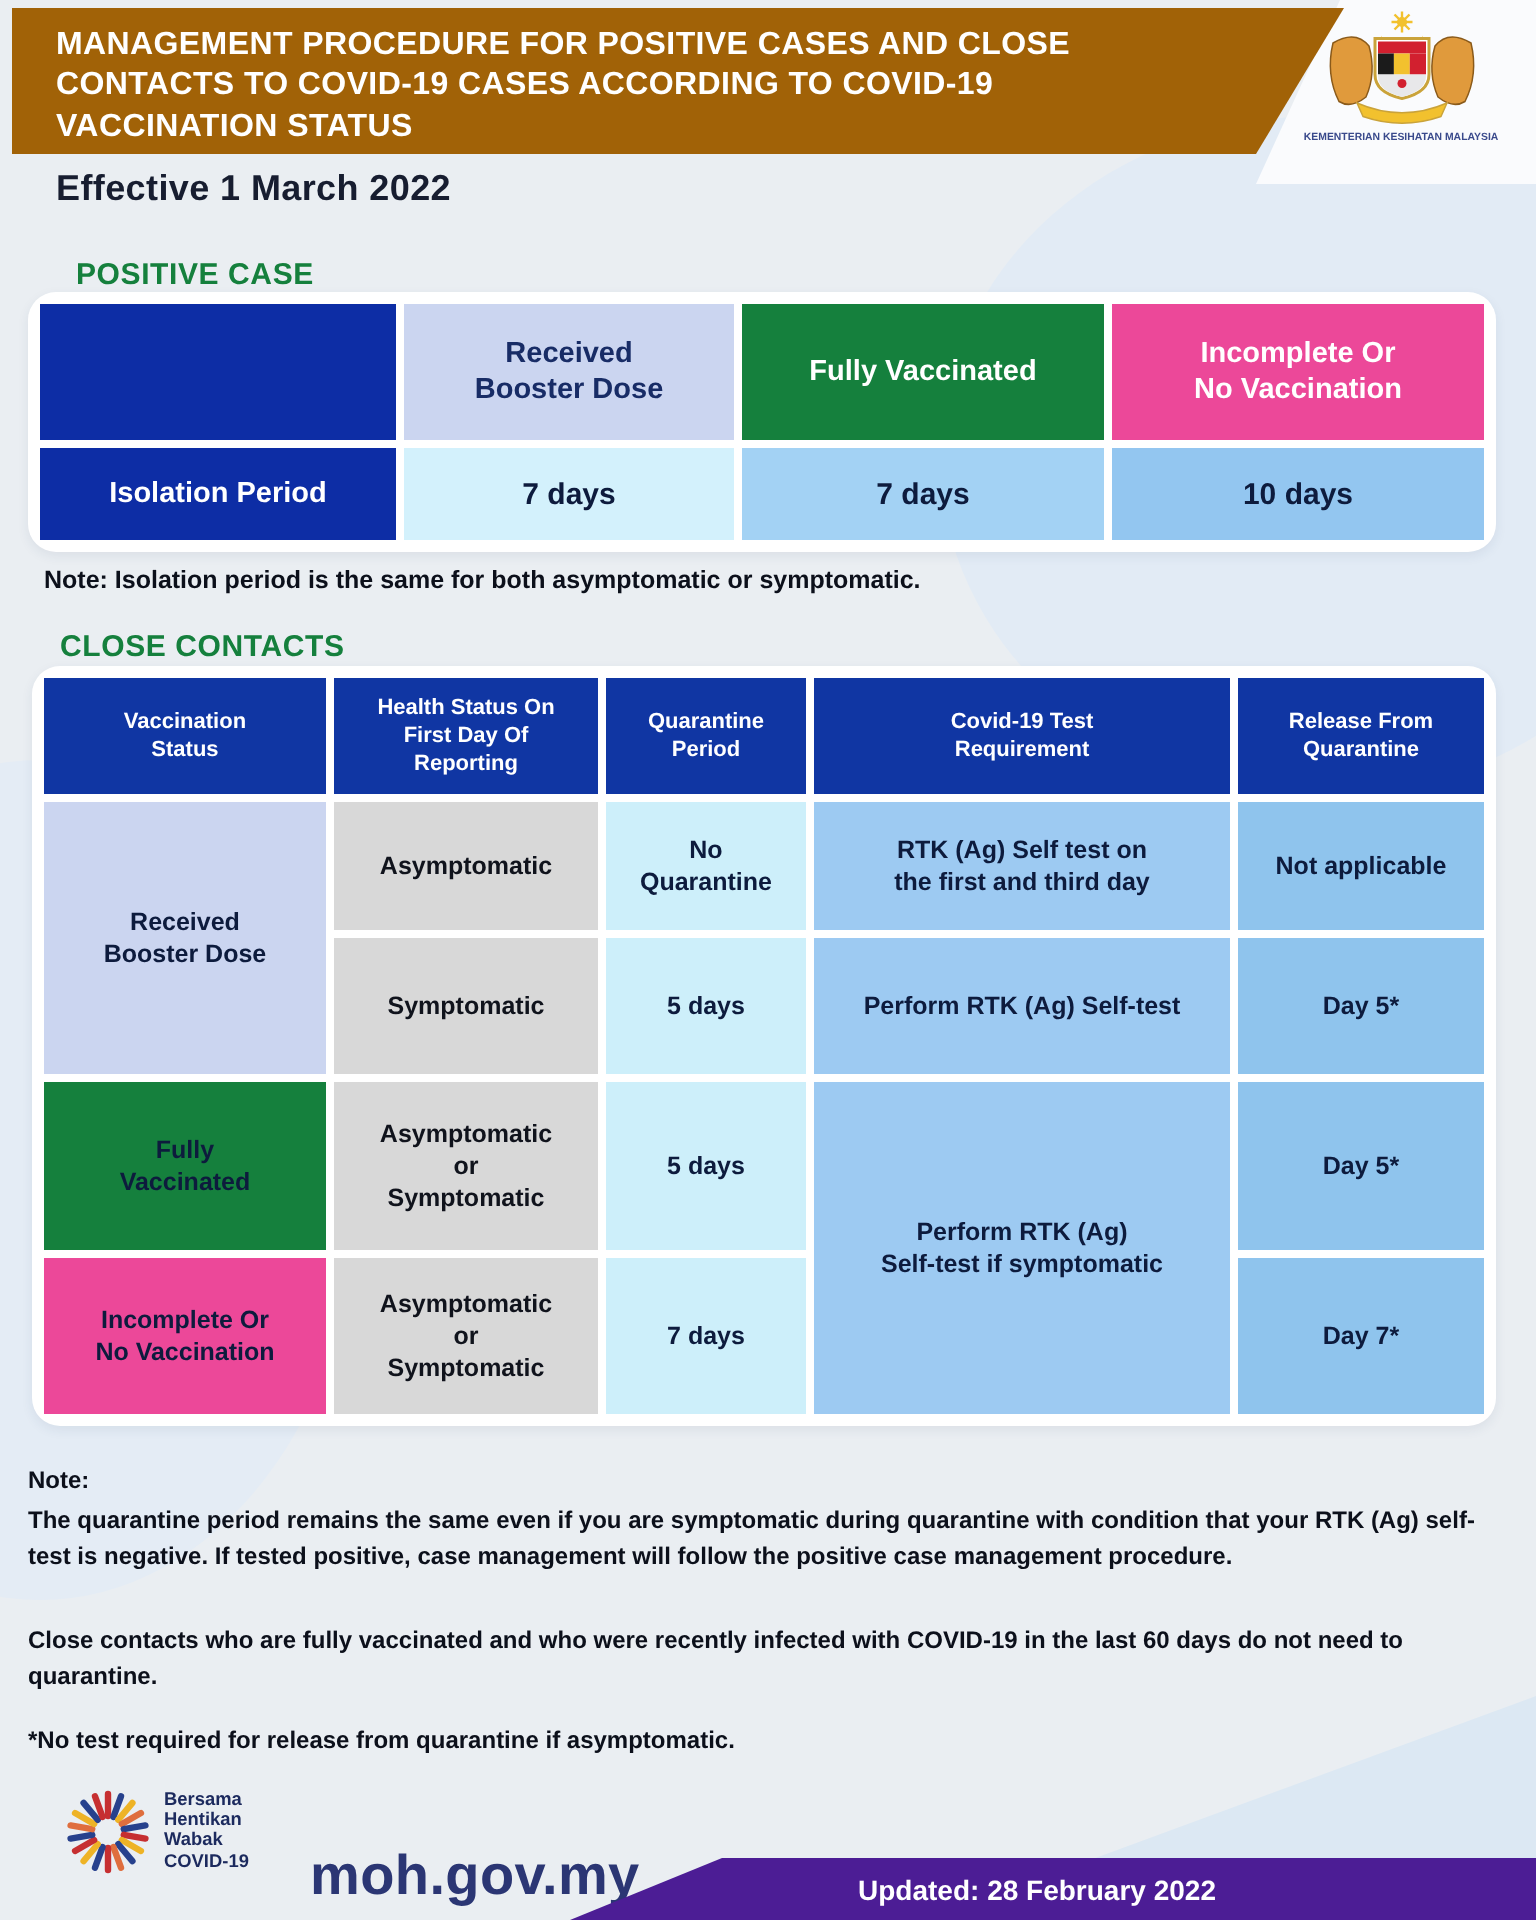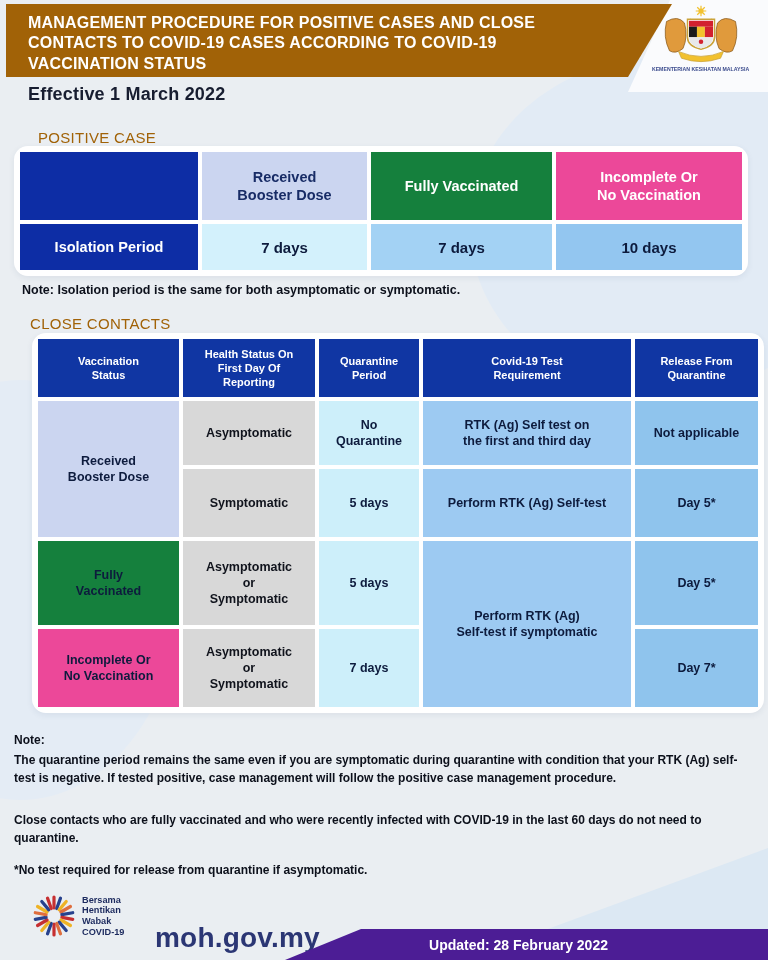--- a/index.html
+++ b/index.html
@@ -25,21 +25,21 @@
     font-size:16px; font-weight:700; line-height:1.27; letter-spacing:.2px; }
   .logo-panel { position:absolute; left:612px; top:0; width:156px; height:92px;
     background:#fafbfd; clip-path:polygon(58px 0,100% 0,100% 100%,16px 100%);
     z-index:1; display:flex; flex-direction:column; align-items:center; }
   .logo-panel svg { margin:5px 0 0 22px; }
   .ministry-caption { margin-left:22px; margin-top:1px; font-size:10px; font-weight:700;
     color:#3a4a8c; white-space:nowrap; transform:scale(0.52); transform-origin:50% 0; }
   .effective { position:absolute; left:28px; top:84px; font-size:18px; font-weight:800;
     color:#171d30; z-index:2; letter-spacing:.2px; }
   
-  .section-heading { position:absolute; font-size:15px; font-weight:400; color:#a16207;
+  .section-heading { position:absolute; font-size:15px; font-weight:700; color:#15803d;
     letter-spacing:.3px; z-index:2; }
   #pos-heading { left:38px; top:129px; }
   #cc-heading  { left:30px; top:315px; }
   
   .frame { position:absolute; background:#ffffff; border-radius:14px; padding:6px;
     z-index:2; box-shadow:0 2px 6px rgba(40,60,100,.08); }
   .grid { display:grid; gap:4px; }
   .cell { display:flex; align-items:center; justify-content:center; text-align:center;
     white-space:pre-line; font-weight:700; padding:2px 4px; }
   
@@ -50,21 +50,21 @@
   .c-royal      { background:#0d2da5; color:#ffffff; }
   .c-periwinkle { background:#cbd5f0; color:#182c66; }
   .c-medblue    { background:#15803d; color:#ffffff; }
   .c-steelblue  { background:#ec4899; color:#ffffff; }
   .c-palecyan   { background:#d3f1fc; }
   .c-lblue1     { background:#a3d2f4; }
   .c-lblue2     { background:#93c6f0; }
   .pos-note { position:absolute; left:22px; top:283px; font-size:12.5px; font-weight:700;
     color:#0c101b; z-index:2; }
   
-  #cc-frame { left:32px; top:333px; }
+  #cc-frame { left:16px; top:333px; }
   #cc-grid { grid-template-columns:141px 132px 100px 208px 123px;
              grid-template-rows:58px 64px 68px 84px 78px; }
   .cc-head { background:#1036a3; color:#ffffff; font-size:11px; line-height:1.3; }
   .cc-cell { font-size:12.5px; color:#0d1b3d; line-height:1.3; }
   .c-grey     { background:#d8d8d8; color:#10131c; }
   .c-cyan     { background:#cdeffa; }
   .c-test     { background:#9dcaf2; }
   .c-release  { background:#8fc4ed; }
   .span-rows-12 { grid-column:1; grid-row:2/4; }
   .span-rows-34 { grid-column:4; grid-row:4/6; }

